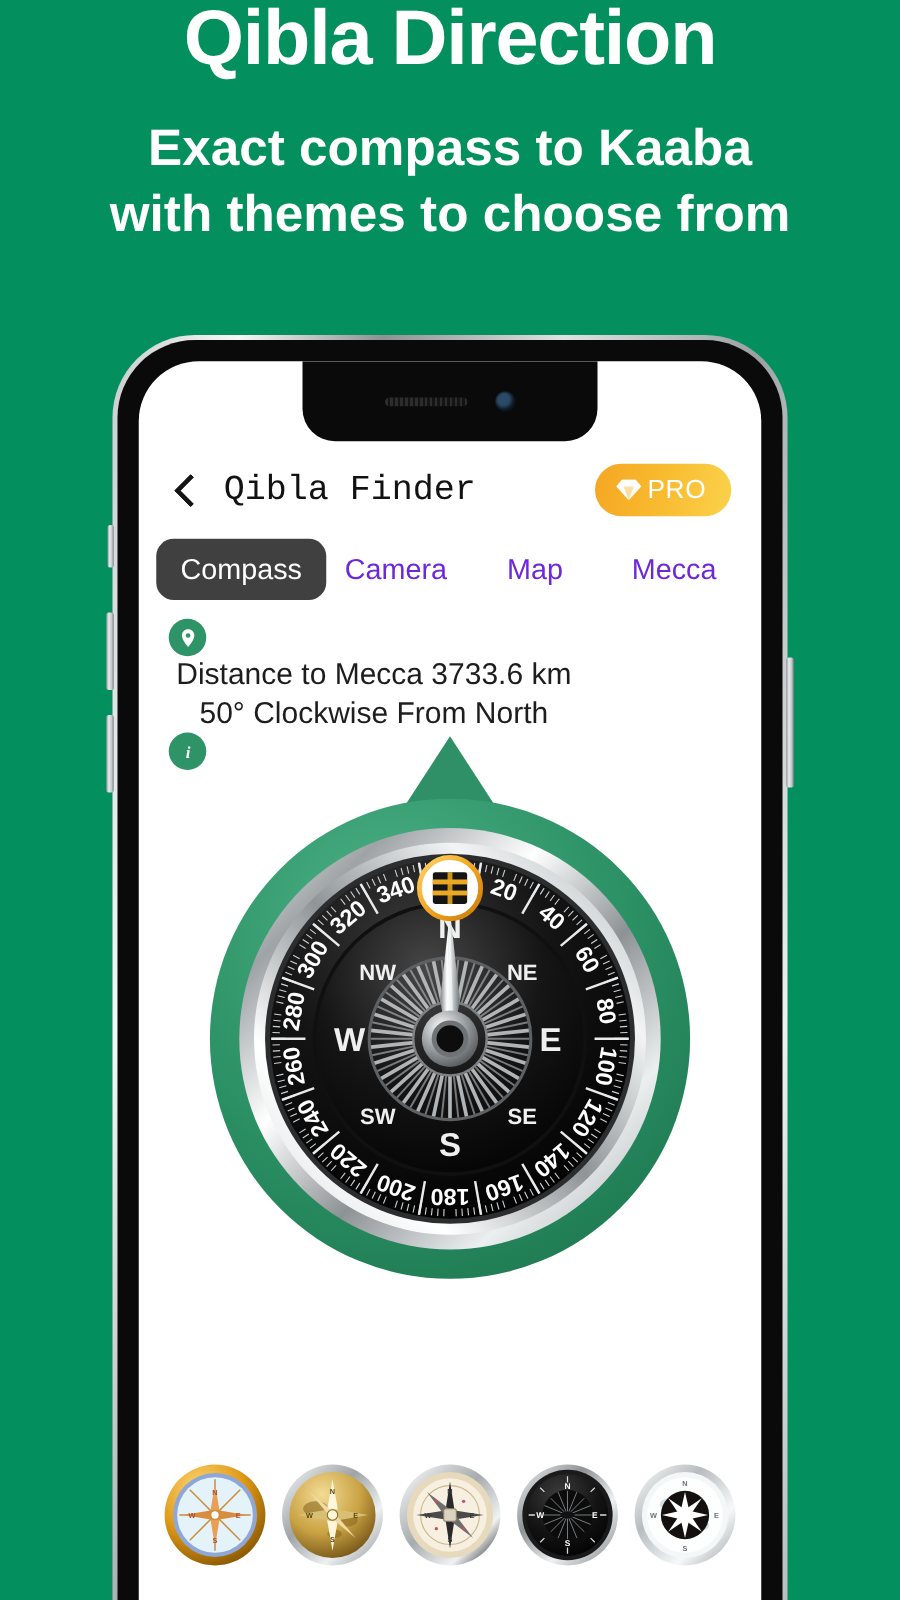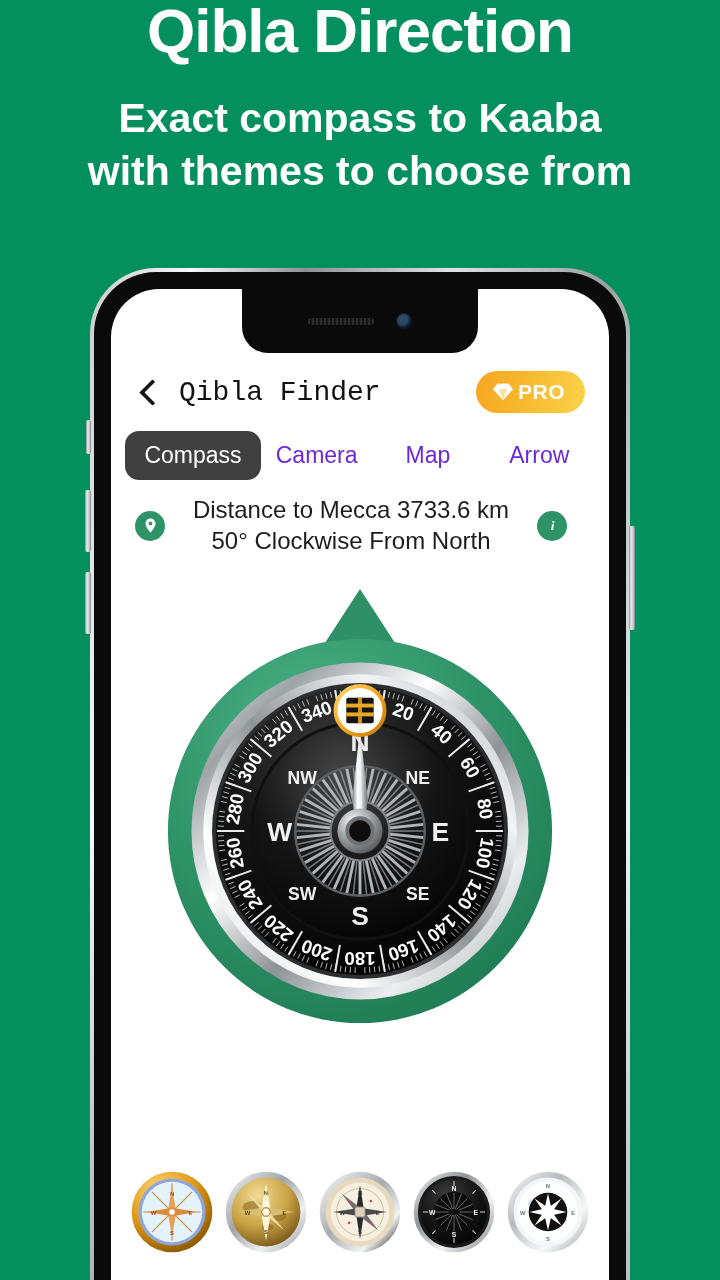--- a/index.html
+++ b/index.html
@@ -140,21 +140,21 @@
     margin-left: auto;
     display: flex;
     align-items: center;
     gap: 4px;
     height: 42px;
     padding: 0 20px 0 16px;
     border-radius: 21px;
     background: linear-gradient(100deg,#F5A623 0%,#F8B92E 45%,#FBD24B 100%);
     color: #FFFFFF;
     font-size: 21px;
-    font-weight: bold;
+    font-weight: normal;
     letter-spacing: .5px;
   }
   .diamond-icon { width: 22px; height: 20px; display: block; }
 
   
   .tabs {
     position: absolute;
     top: 140px; left: 0; right: 0;
     height: 52px;
     display: flex;
@@ -175,22 +175,23 @@
     color: #FFFFFF;
     max-width: 136px;
     flex: 0 0 136px;
   }
 
   
   .info-row {
     position: absolute;
     top: 206px; left: 0; right: 18px;
     display: flex;
-    align-items: center;
+    align-items: flex-start;
     padding: 0 24px;
+    flex-direction: column;
   }
   .circle-ic {
     width: 30px; height: 30px;
     border-radius: 50%;
     background: #2E9468;
     flex: none;
     display: flex;
     align-items: center;
     justify-content: center;
   }
@@ -282,21 +283,21 @@
               <path d="M12 20L7.5 8h9z" fill="#F8B92E" opacity=".45"></path>
             </svg>
             <span>PRO</span>
           </div>
         </div>
 
         <div class="tabs">
           <div class="tab active">Compass</div>
           <div class="tab">Camera</div>
           <div class="tab">Map</div>
-          <div class="tab">Arrow</div>
+          <div class="tab">Mecca</div>
         </div>
 
         <div class="info-row">
           <div class="circle-ic">
             <svg width="17" height="17" viewBox="0 0 24 24">
               <path d="M12 2C8.1 2 5 5.1 5 9c0 5.2 7 13 7 13s7-7.8 7-13c0-3.9-3.1-7-7-7z" fill="#fff"></path>
               <circle cx="12" cy="9" r="2.6" fill="#2E9468"></circle>
             </svg>
           </div>
           <div class="info-text">

